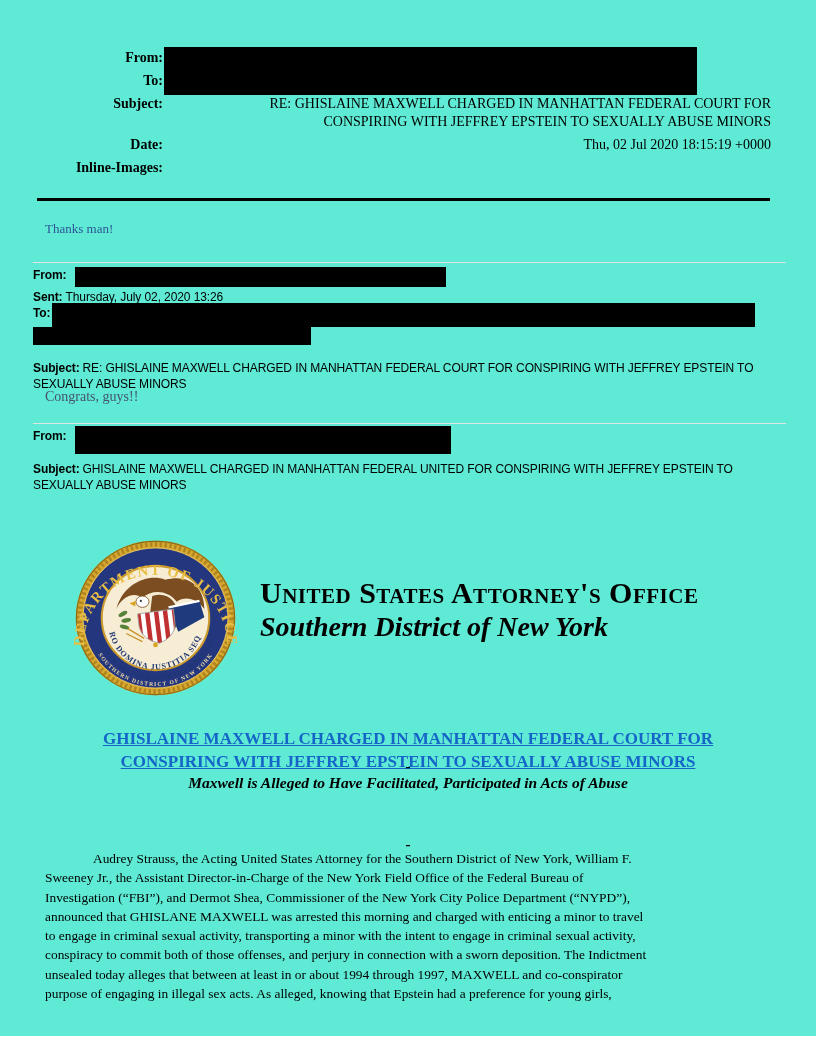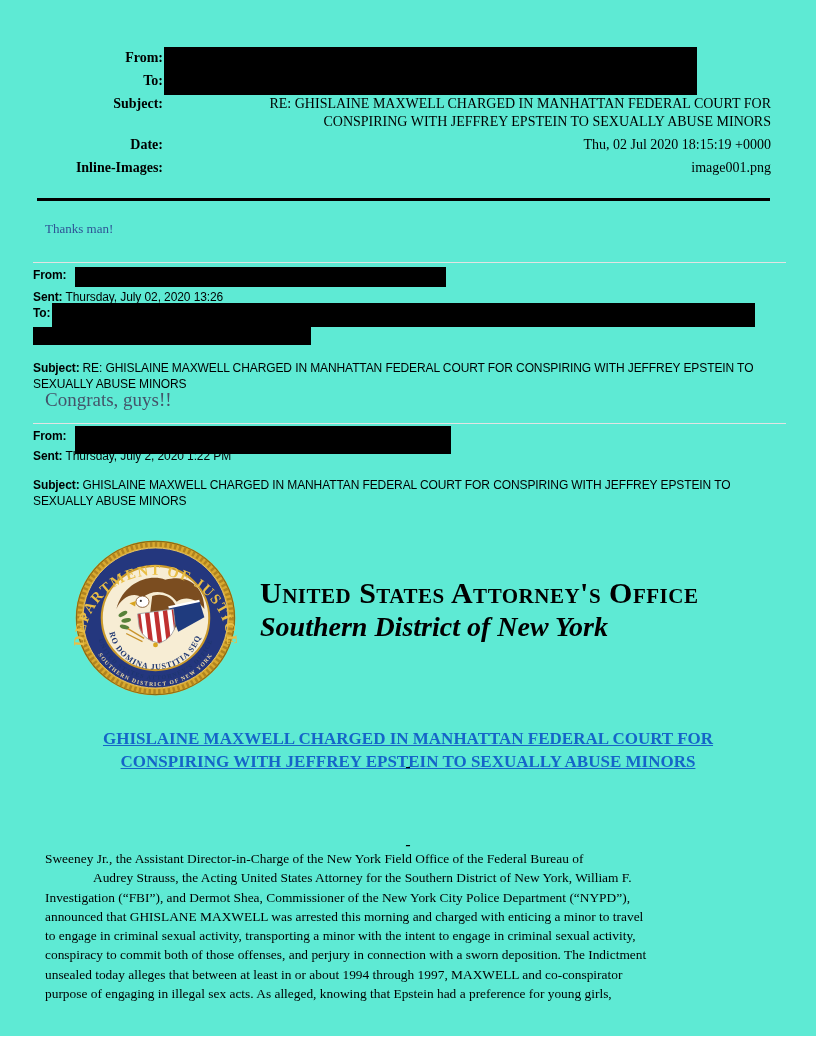--- a/index.html
+++ b/index.html
@@ -15,21 +15,21 @@
   .mail-header .val { text-align:right; }
   .row-spacer18 { height:18px; }
   .redaction { background:#000; position:absolute; }
   #bar-top { left:164px; top:47px; width:533px; height:48px; }
 
   .hr-black { position:absolute; left:37px; top:198px; width:733px; height:3px; background:#000; }
 
   .reply-sans { position:absolute; left:45px; font-family:Liberation Serif, serif;
                 font-size:13px; color:#2F5496; }
   #reply1 { top:221px; }
-  #reply2 { top:389px; font-family:"Liberation Serif", serif; font-size:19px; color:#44546A; }
+  #reply2 { top:389px; font-family:"Liberation Serif", serif; font-size:14px; color:#44546A; }
 
   .quoted { position:absolute; left:33px; width:753px; border-top:1px solid #E3E3E3;
             font-family:"Liberation Sans", sans-serif; font-size:12px; line-height:16px;
             letter-spacing:-0.1px; padding-top:4px; }
   #quoted1 { top:262px; }
   #quoted2 { top:423px; }
   .quoted b { font-weight:bold; margin-right:3px; }
   .q-line-from { height:22px; }
   .q-line-sent { height:16px; }
   .q-line-to   { height:42px; }
@@ -71,21 +71,20 @@
     <div class="lbl">To:</div>
     <div class="val row-spacer18"></div>
     <div class="lbl">Subject:</div>
     <div class="val">
       <div>RE: GHISLAINE MAXWELL CHARGED IN MANHATTAN FEDERAL COURT FOR</div>
       <div>CONSPIRING WITH JEFFREY EPSTEIN TO SEXUALLY ABUSE MINORS</div>
     </div>
     <div class="lbl">Date:</div>
     <div class="val">Thu, 02 Jul 2020 18:15:19 +0000</div>
     <div class="lbl">Inline-Images:</div>
-    <div class="val">image001.png</div>
   </div>
   <div class="redaction" id="bar-top"></div>
 
   <div class="hr-black"></div>
 
   <div class="reply-sans" id="reply1">Thanks man!</div>
 
   <div class="quoted" id="quoted1" style="position:absolute;">
     <div class="q-line-from">
       <b>From:</b>
@@ -103,25 +102,22 @@
     <div class="redaction" id="q1-bar-to1"></div>
     <div class="redaction" id="q1-bar-to2"></div>
   </div>
 
   <div class="reply-sans" id="reply2">Congrats, guys!!</div>
 
   <div class="quoted" id="quoted2">
     <div class="q-line-from" style="height:20px;">
       <b>From:</b>
     </div>
-    <div class="q-line-sent">
-      <b>Sent:</b><span>Thursday, July 2, 2020 1:22 PM</span>
-    </div>
     <div class="q-subject">
-      <b>Subject:</b><span>GHISLAINE MAXWELL CHARGED IN MANHATTAN FEDERAL COURT FOR CONSPIRING WITH JEFFREY EPSTEIN TO SEXUALLY ABUSE MINORS</span>
+      <b>Subject:</b><span>GHISLAINE MAXWELL CHARGED IN MANHATTAN FEDERAL UNITED FOR CONSPIRING WITH JEFFREY EPSTEIN TO SEXUALLY ABUSE MINORS</span>
     </div>
     <div class="redaction" id="q2-bar-from"></div>
   </div>
 
   <svg class="seal" viewBox="0 0 200 194" aria-hidden="true">
     <defs>
       <path id="arcTop" d="M 12,130 A 88 86 0 1 1 188,130" fill="none"></path>
       <path id="arcMotto" d="M 44,118 A 58 57 0 0 0 156,118" fill="none"></path>
       <path id="arcOffice" d="M 30,124 A 74 72 0 0 0 170,124" fill="none"></path>
       <path id="arcDistrict" d="M 21,122 A 82 80 0 0 0 179,122" fill="none"></path>
@@ -189,25 +185,26 @@
     <div class="office-title">United States Attorney's Office</div>
     <div class="office-sub">Southern District of New York</div>
   </div>
 
   <div class="headline">
     <div class="hl-line">GHISLAINE MAXWELL CHARGED IN MANHATTAN FEDERAL COURT FOR</div>
     <div class="hl-line">CONSPIRING WITH JEFFREY EPSTEIN TO SEXUALLY ABUSE MINORS</div>
   </div>
 
   <div class="centerline" id="dash1">-</div>
+  <div class="centerline" id="subhead1">Maxwell is Alleged to Have Facilitated, Participated in Acts of Abuse</div>
   <div class="centerline" id="dash2">-</div>
 
   <div class="body-par">
+    <div class="bl first">Audrey Strauss, the Acting United States Attorney for the Southern District of New York, William F.</div>
     <div class="bl">Sweeney Jr., the Assistant Director-in-Charge of the New York Field Office of the Federal Bureau of</div>
-    <div class="bl first">Audrey Strauss, the Acting United States Attorney for the Southern District of New York, William F.</div>
     <div class="bl">Investigation (“FBI”), and Dermot Shea, Commissioner of the New York City Police Department (“NYPD”),</div>
     <div class="bl">announced that GHISLANE MAXWELL was arrested this morning and charged with enticing a minor to travel</div>
     <div class="bl">to engage in criminal sexual activity, transporting a minor with the intent to engage in criminal sexual activity,</div>
     <div class="bl">conspiracy to commit both of those offenses, and perjury in connection with a sworn deposition.  The Indictment</div>
     <div class="bl">unsealed today alleges that between at least in or about 1994 through 1997, MAXWELL and co-conspirator</div>
     <div class="bl">purpose of engaging in illegal sex acts.  As alleged, knowing that Epstein had a preference for young girls,</div>
   </div>
 
 </div>
 

